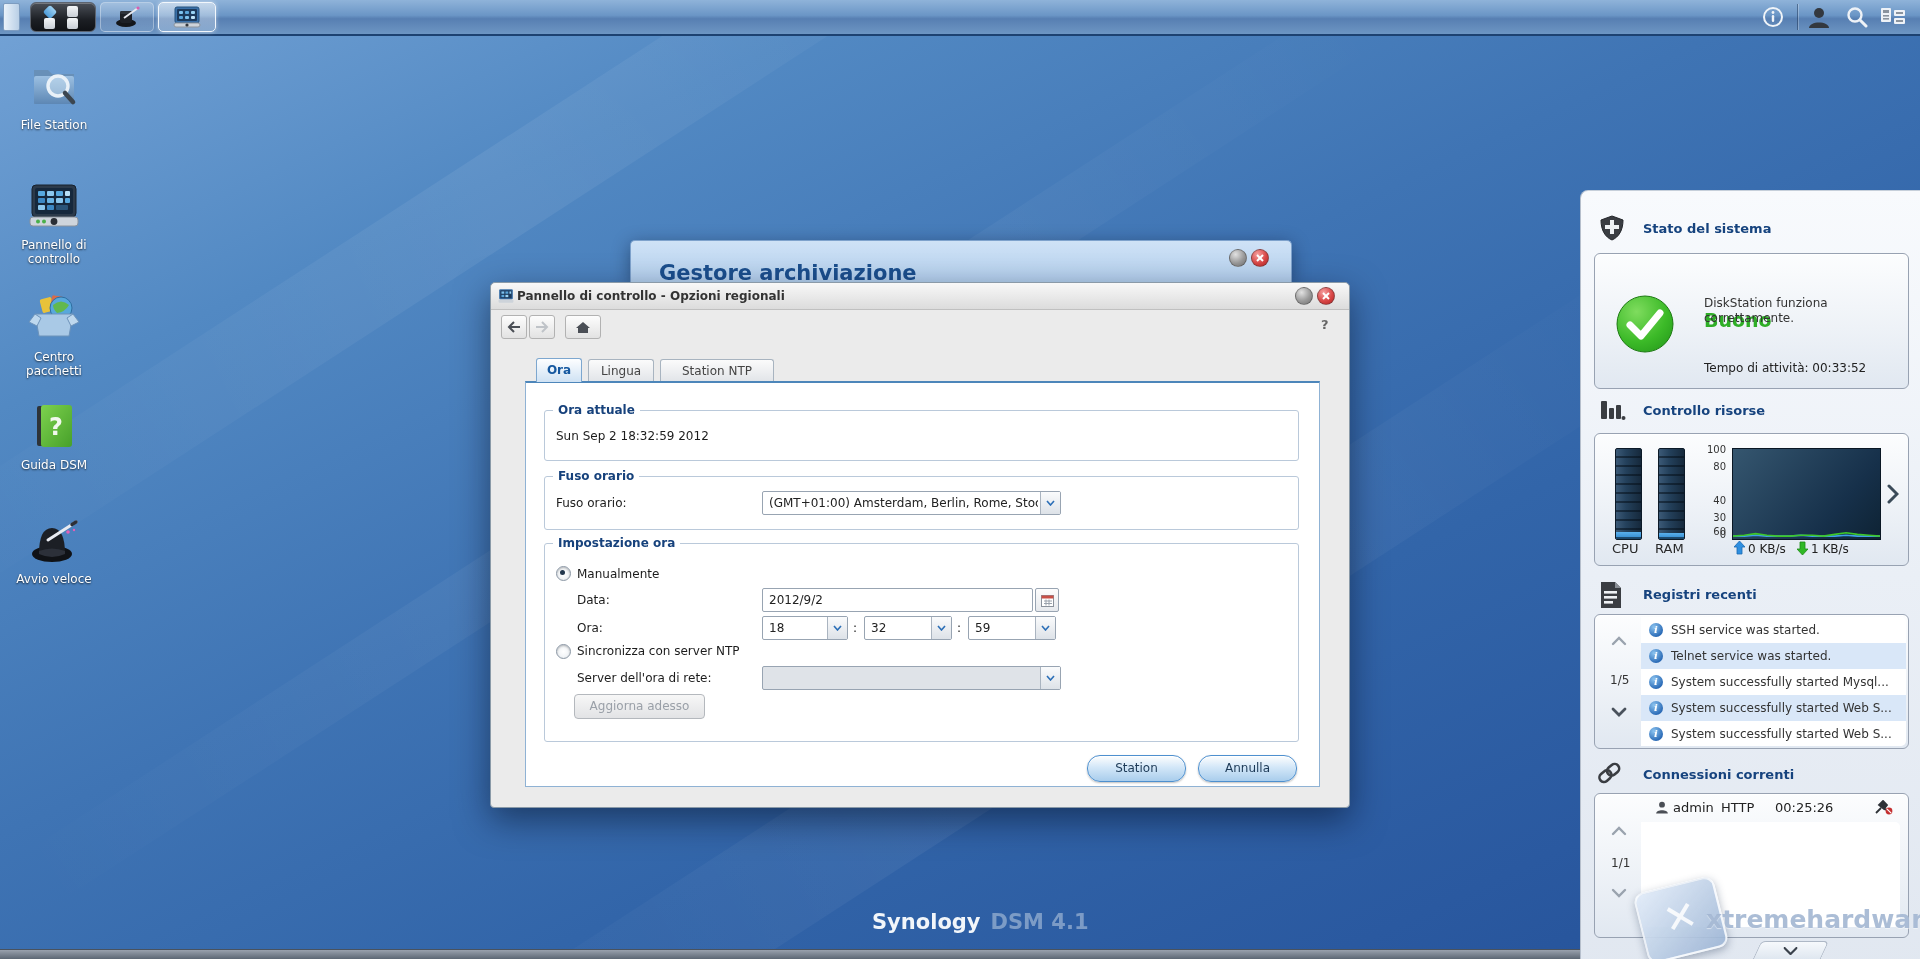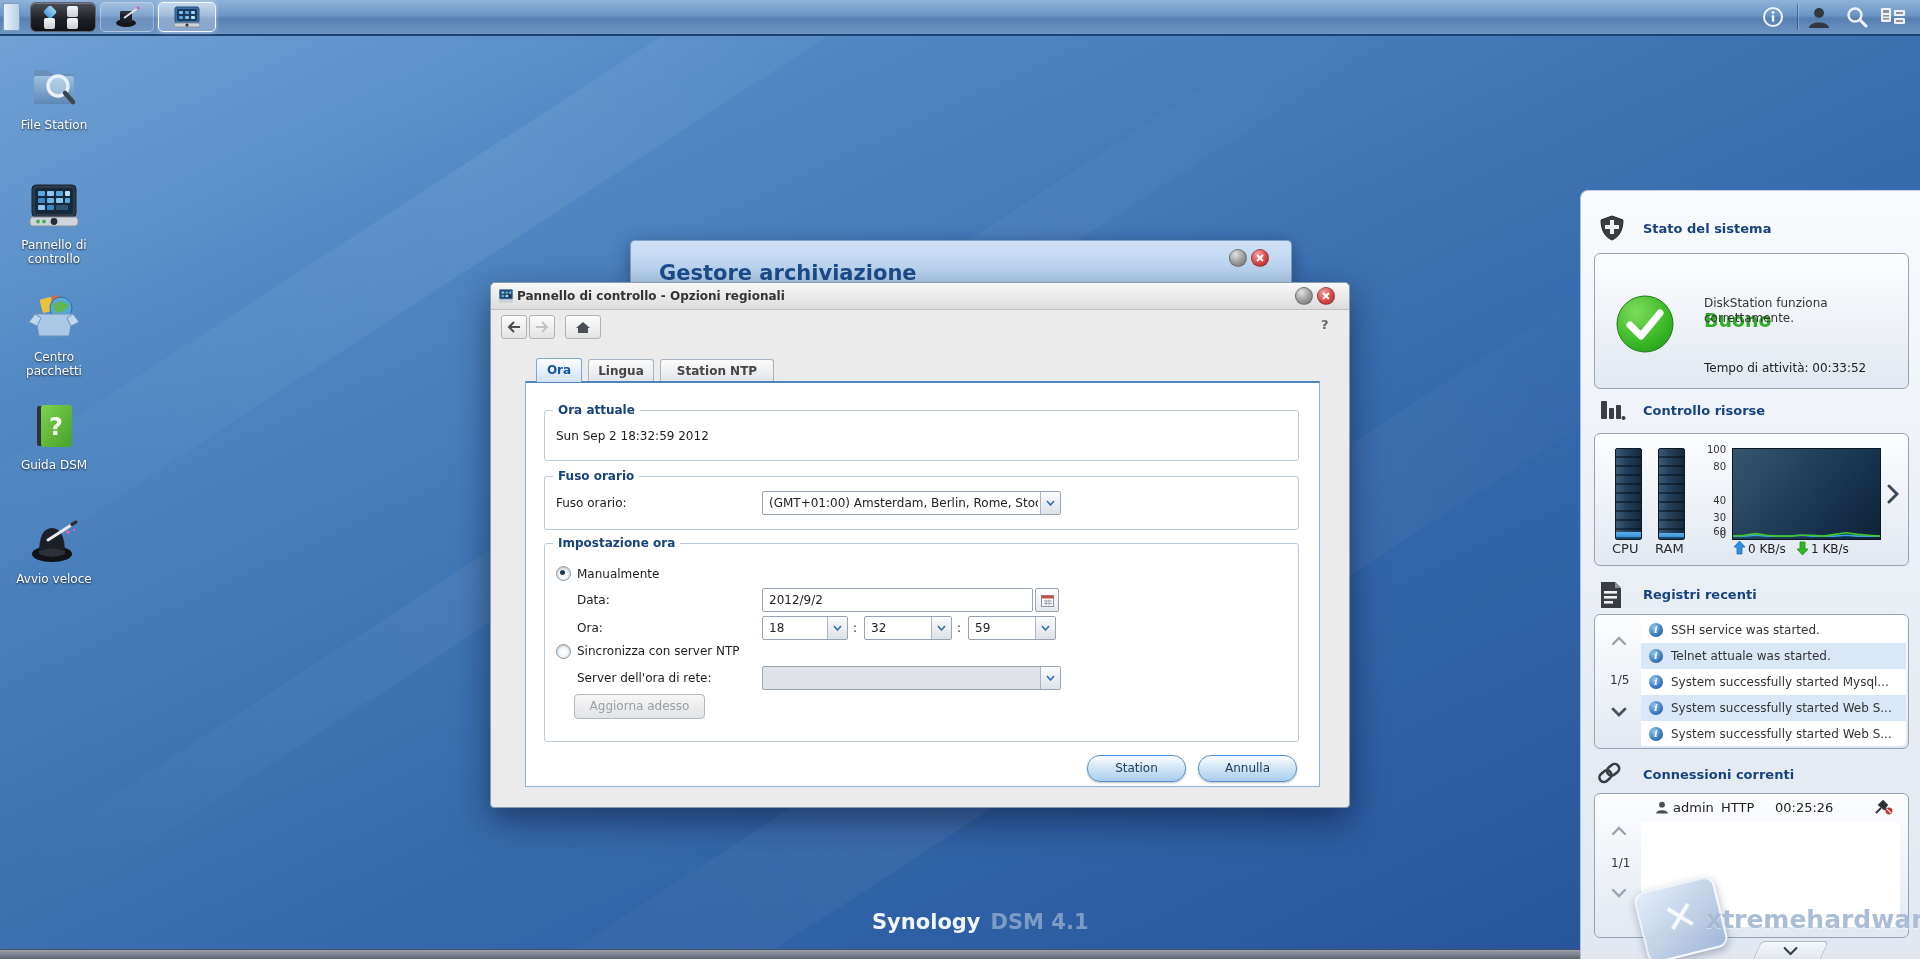--- a/index.html
+++ b/index.html
@@ -46,21 +46,21 @@
   .dialog{position:absolute;left:490px;top:282px;width:858px;height:524px;z-index:20;background:#ebebeb;
     border:1px solid #8a9aa8;border-radius:5px 5px 4px 4px;box-shadow:0 12px 34px rgba(0,10,30,.5);}
   .dlg-title{position:absolute;left:0;top:0;right:0;height:26px;border-radius:5px 5px 0 0;
     background:linear-gradient(#f8f8f8,#dcdcdc);border-bottom:1px solid #c0c0c0;}
   .dlg-title .txt{position:absolute;left:26px;top:6px;font-size:12px;font-weight:bold;color:#333;}
   .tbtn{position:absolute;width:24px;height:22px;border:1px solid #b2b2b2;border-radius:3px;
     background:linear-gradient(#fdfdfd,#e2e2e2);display:flex;align-items:center;justify-content:center;}
   .helpq{position:absolute;font-size:13px;font-weight:bold;color:#666;}
   .tab{position:absolute;height:22px;line-height:22px;text-align:center;font-size:12px;color:#444;
     border:1px solid #a8b4c0;border-bottom:none;border-radius:3px 3px 0 0;
-    background:linear-gradient(#fbfbfb,#e1e4e8);font-weight:bold;}
+    background:linear-gradient(#fbfbfb,#e1e4e8);}
   .tab.active{height:23px;font-weight:bold;color:#1558a0;border-color:#7da7cf;z-index:3;
     background:linear-gradient(#fdfeff,#cfe2f4);}
   .content{position:absolute;left:34px;top:98px;width:795px;height:406px;background:#fff;
     border:1px solid #8fb2d4;border-top:2px solid #4d86ba;box-sizing:border-box;}
   .grp{position:absolute;border:1px solid #bac9da;border-radius:3px;}
   .grp .legend{position:absolute;top:-8px;left:8px;background:#fff;padding:0 5px;font-size:12px;font-weight:bold;color:#17427c;white-space:nowrap;}
   .flabel{position:absolute;font-size:12px;color:#1c1c1c;white-space:nowrap;}
   .sel{position:absolute;height:24px;background:#fff;border:1px solid #98a4b2;border-radius:2px;box-sizing:border-box;}
   .sel .txt{position:absolute;left:6px;right:22px;top:4px;font-size:12px;color:#222;white-space:nowrap;overflow:hidden;}
   .sel .arr{position:absolute;right:0;top:0;bottom:0;width:19px;border-left:1px solid #aab4c0;
@@ -516,21 +516,21 @@
         <path d="M2 2 L8 8 L14 8 L14 8 L8 8 Z" fill="none"></path>
         <path d="M2 2 L8 8 L14 2" stroke="#4a525c" stroke-width="2.8" fill="none" stroke-linecap="round"></path>
       </svg>
       <div class="llist" style="left:46px;top:2px;right:2px;bottom:2px;"></div>
       <div class="lrow" style="left:46px;right:2px;top:2px;">
         <span class="iinfo">i</span>
         <span>SSH service was started.</span>
       </div>
       <div class="lrow alt" style="left:46px;right:2px;top:28px;">
         <span class="iinfo">i</span>
-        <span>Telnet attuale was started.</span>
+        <span>Telnet service was started.</span>
       </div>
       <div class="lrow" style="left:46px;right:2px;top:54px;">
         <span class="iinfo">i</span>
         <span>System successfully started Mysql...</span>
       </div>
       <div class="lrow alt" style="left:46px;right:2px;top:80px;">
         <span class="iinfo">i</span>
         <span>System successfully started Web S...</span>
       </div>
       <div class="lrow" style="left:46px;right:2px;top:106px;">

